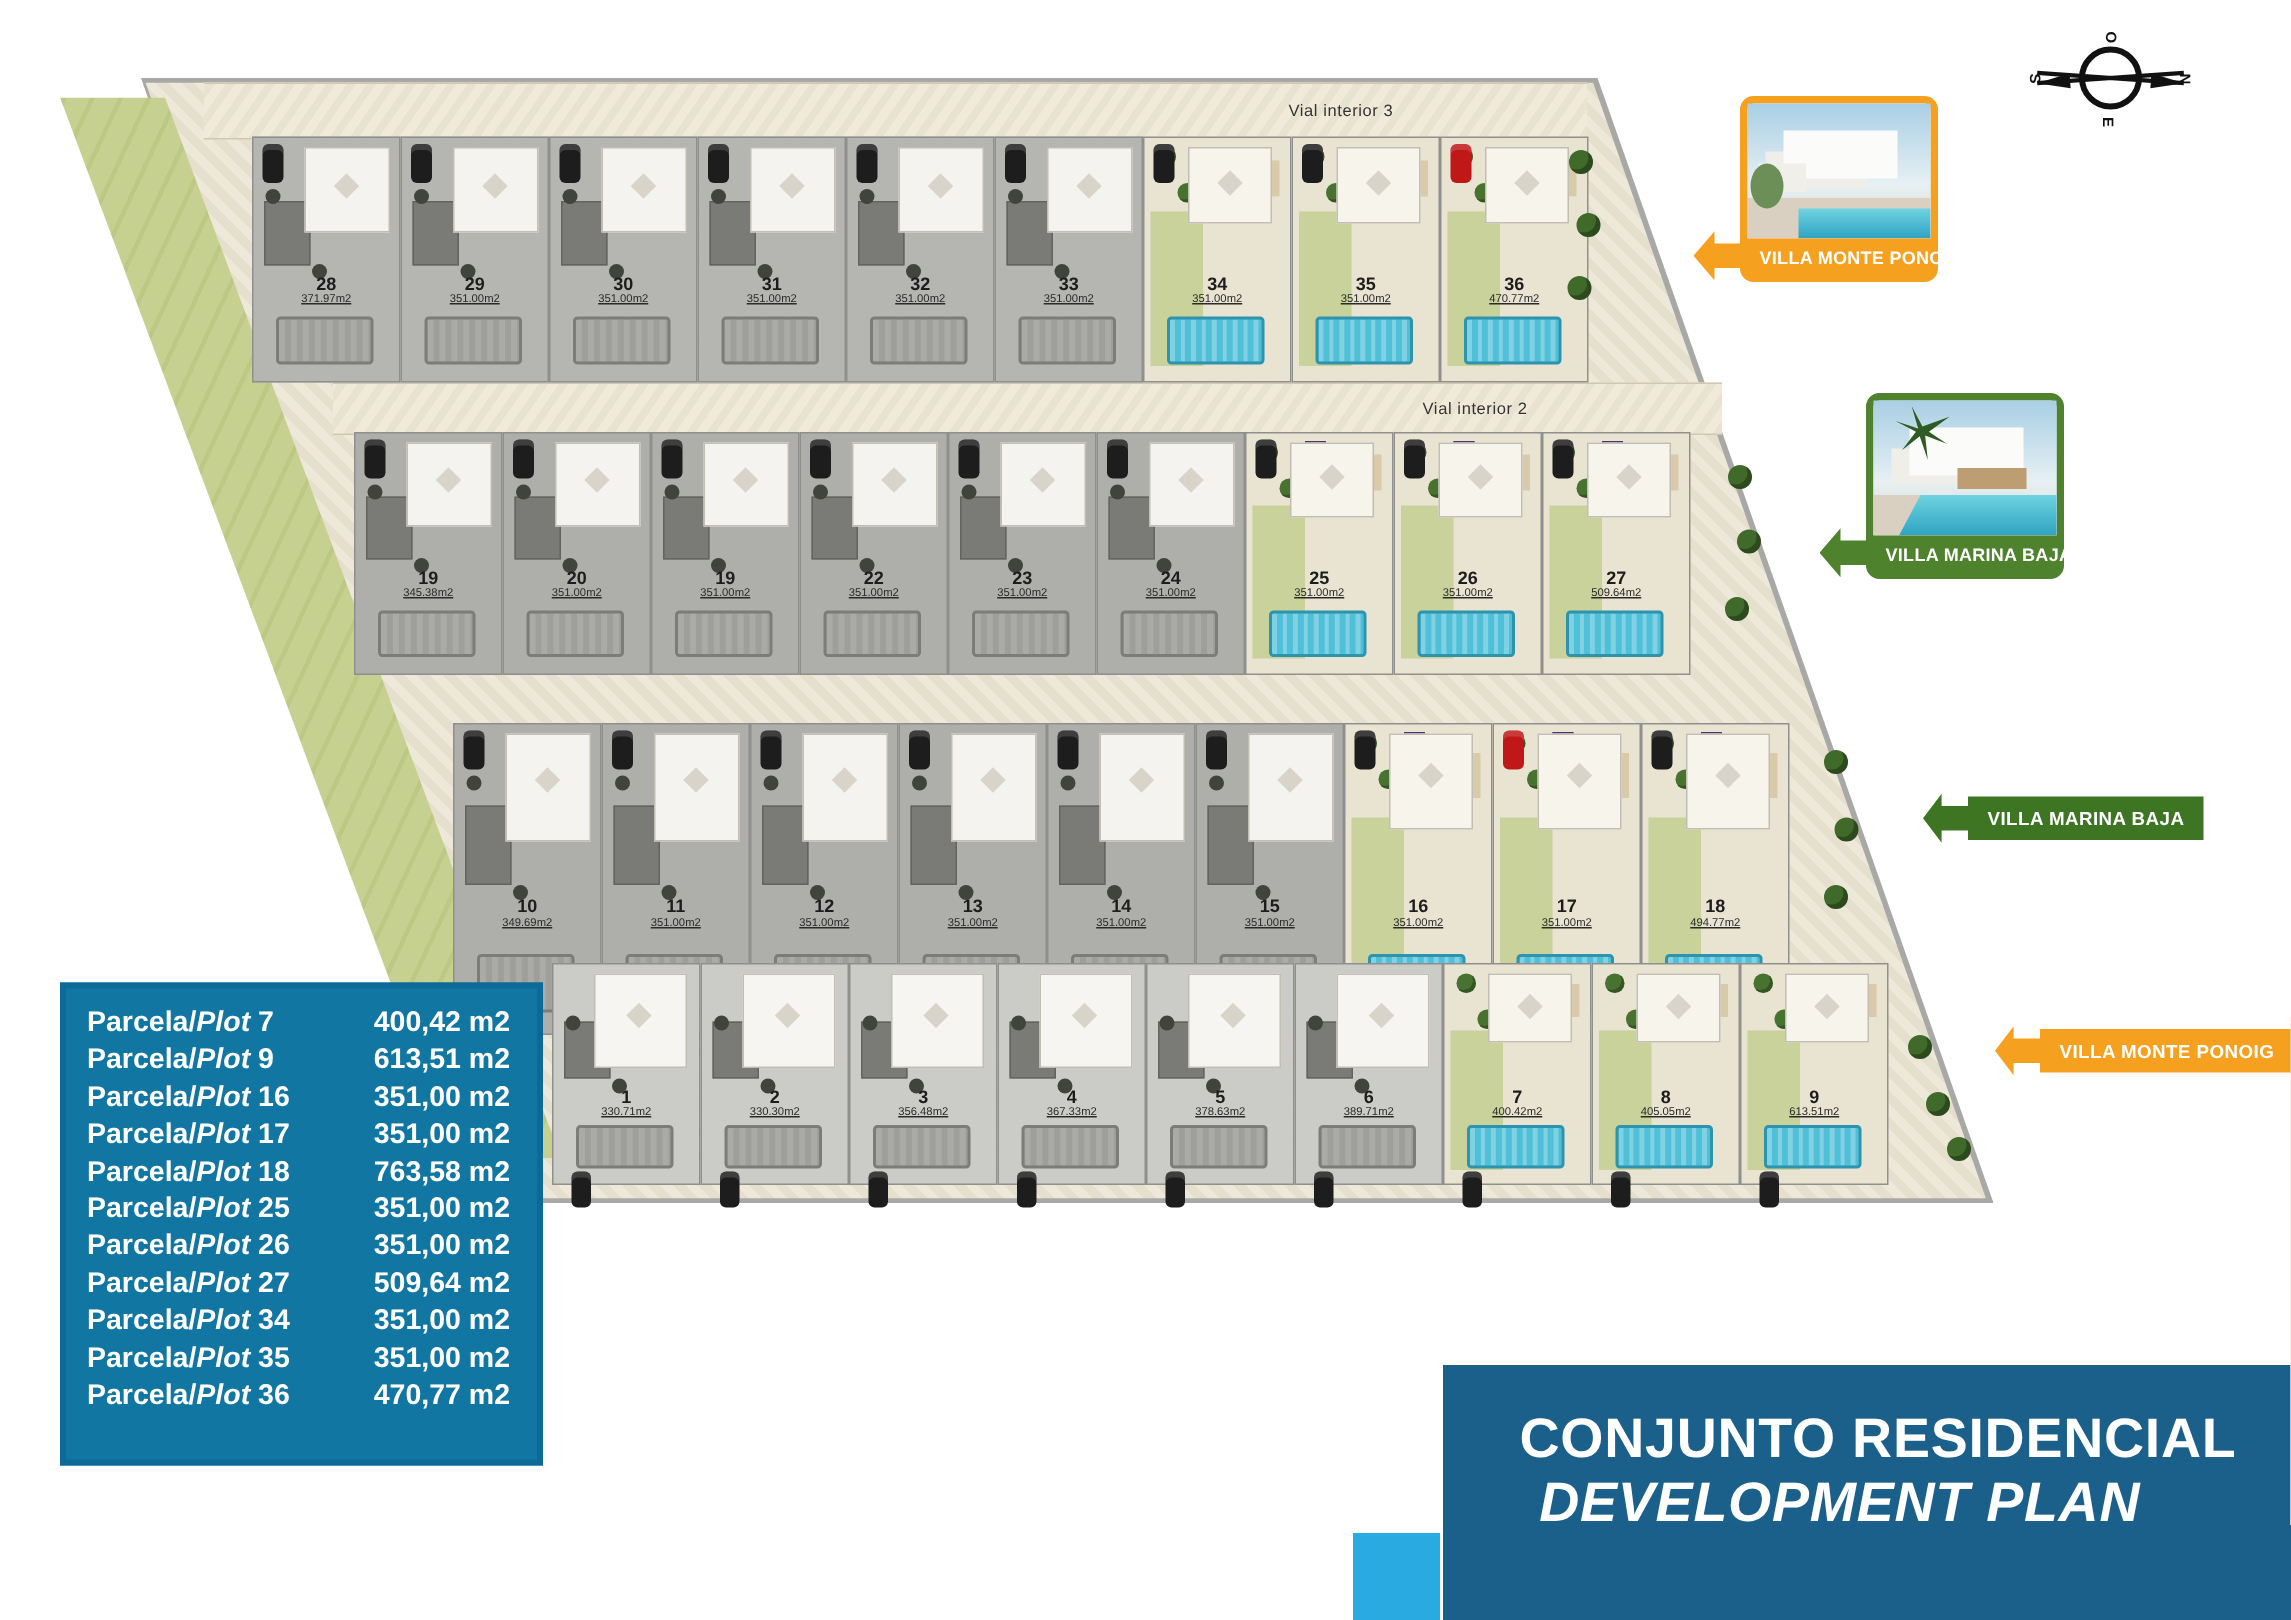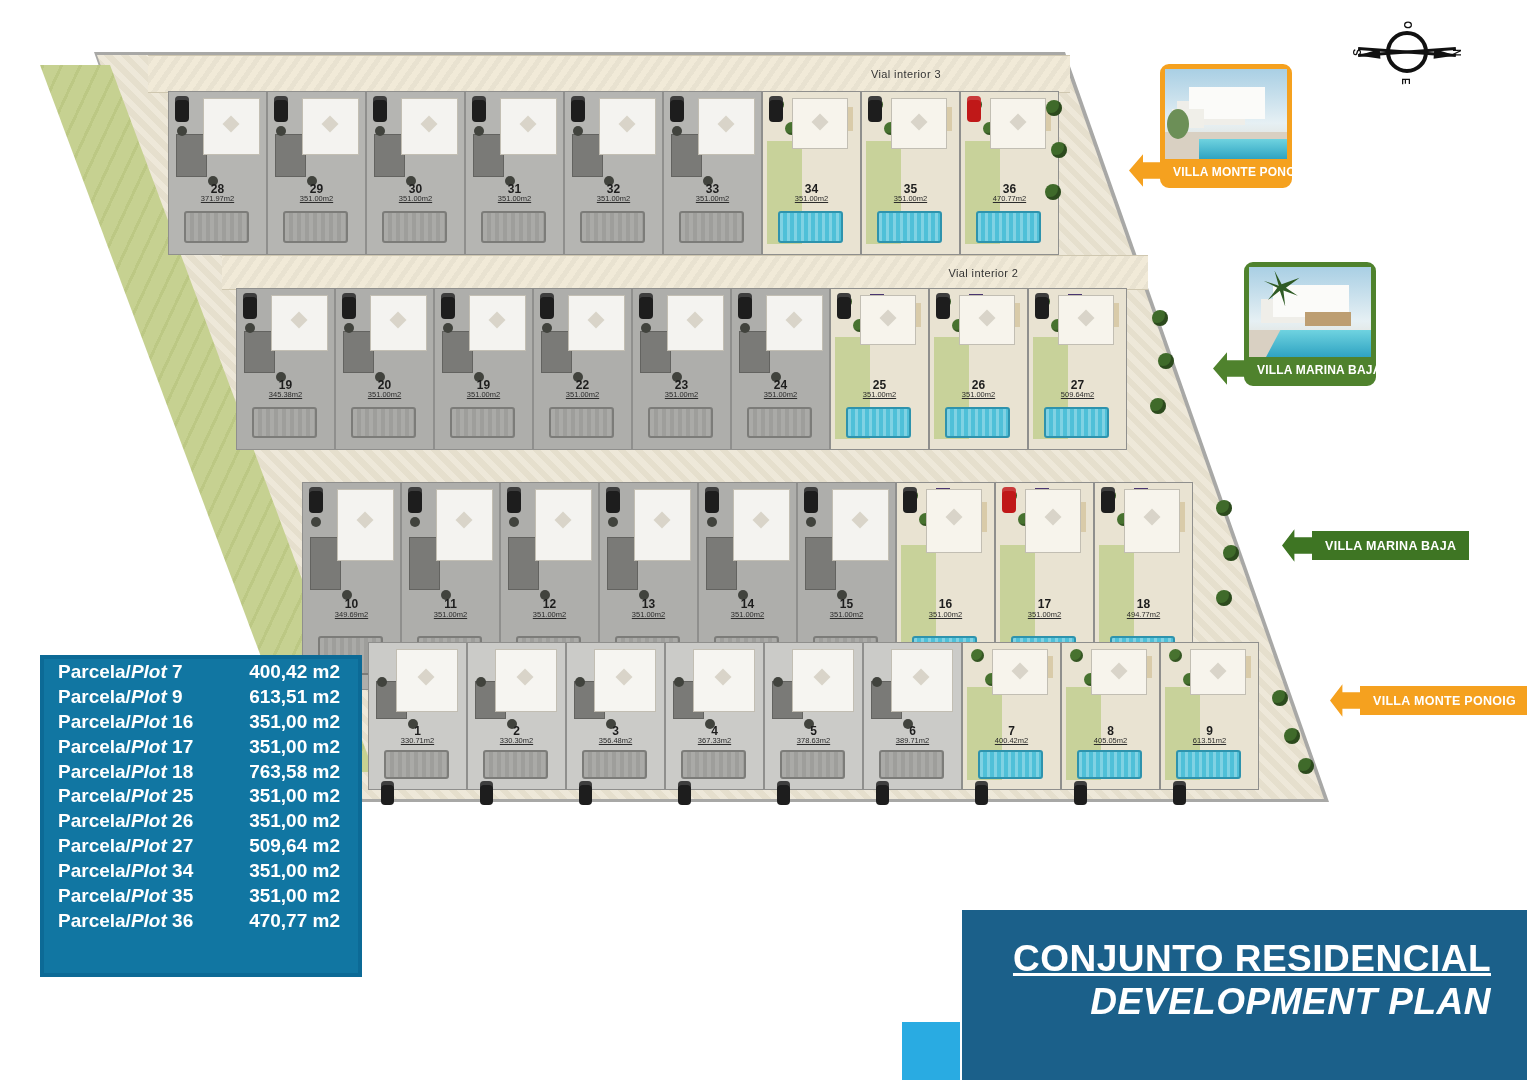--- a/index.html
+++ b/index.html
@@ -124,44 +124,44 @@
     position:absolute;left:-30px;top:-4px;width:31px;height:37px;
     clip-path:polygon(100% 28%,40% 28%,40% 6%,0 50%,40% 94%,40% 72%,100% 72%);
   }
   .tag.green-tag{left:1312px;top:531px;background:#3e7523;}
   .tag.green-tag .tag-arrow{background:#3e7523;}
   .tag.orange-tag{left:1360px;top:686px;background:#f5a11f;}
   .tag.orange-tag .tag-arrow{background:#f5a11f;}
   
   .table-box{
     position:absolute;left:40px;top:655px;width:322px;height:322px;box-sizing:border-box;
-    background:#1176a2;border:4px solid #0c6a96;padding:2px 18px 10px 14px;
+    background:#1176a2;border:4px solid #0c6a96;padding:12px 18px 10px 14px;
   }
   .trow{display:flex;justify-content:space-between;align-items:baseline;height:24.9px;}
   .tlabel,.tval{font-size:19px;font-weight:bold;color:#fff;white-space:nowrap;}
   .tlabel i{font-weight:bold;}
   
   .title-box{
     position:absolute;left:962px;top:910px;right:0;bottom:0;background:#1b608a;
     display:flex;flex-direction:column;justify-content:flex-start;
     padding:28px 36px 0 0;box-sizing:border-box;text-align:right;
   }
-  .title-line1{font-size:37px;font-weight:bold;color:#fff;line-height:1.15;letter-spacing:.5px;text-decoration:underline;}
-  .title-line2{font-size:37px;font-weight:bold;font-style:italic;color:#fff;line-height:1.15;letter-spacing:.5px;}
+  .title-line1{font-size:37px;font-weight:bold;color:#fff;line-height:1.15;letter-spacing:.5px;}
+  .title-line2{font-size:37px;font-weight:bold;font-style:italic;color:#fff;line-height:1.15;letter-spacing:.5px;text-align:center;}
   .cyan-square{position:absolute;left:902px;top:1022px;width:58px;height:58px;background:#29abe2;}
 </style>
 </head>
 <body>
 
 <div id="plan">
   <div class="plan-outline"></div>
   <div class="plan-bg"></div>
   <div class="green-strip"></div>
 
-  <div class="road" style="left:148px;top:55px;width:922px;height:36px">
+  <div class="road" style="left:136px;top:55px;width:922px;height:36px">
     <span class="road-label">Vial interior 3</span>
   </div>
   <div class="road" style="left:222px;top:255px;width:926px;height:33px">
     <span class="road-label">Vial interior 2</span>
   </div>
 
 <div class="plot-row rowA" style="left: 168px; top: 91px; height: 164px;">
       <div class="plot gray">
         <div class="patio"></div>
         <div class="shrub s1"></div>

